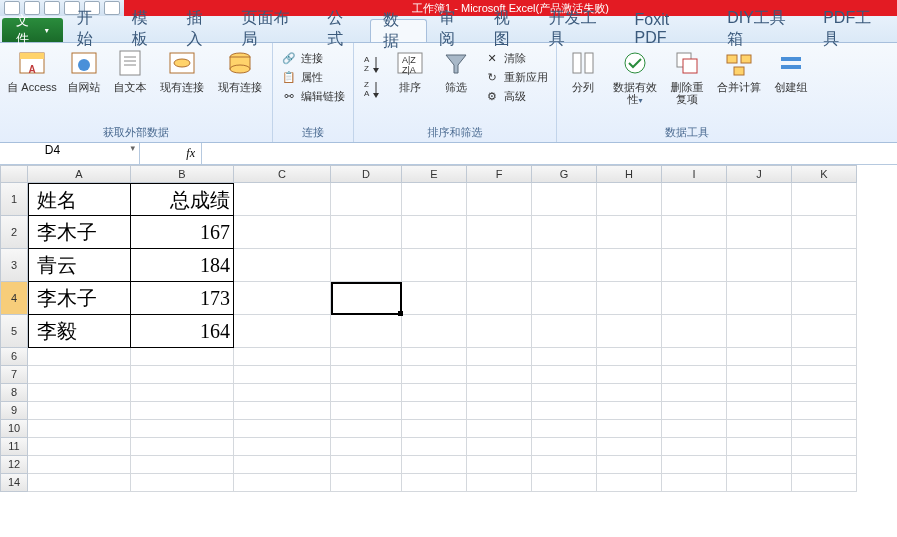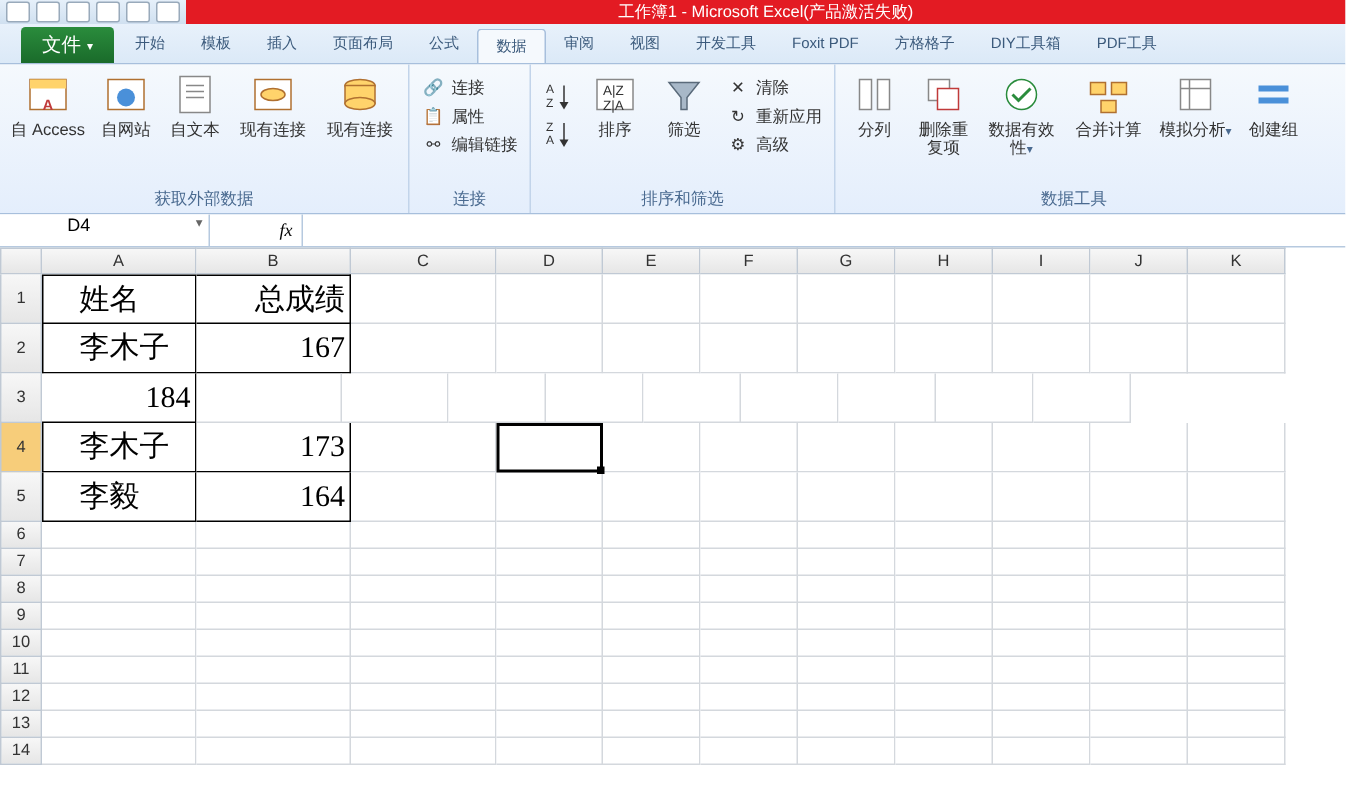--- a/index.html
+++ b/index.html
@@ -6,22 +6,22 @@
 body { background: #fff; font-size: 12px; overflow: hidden; width: 897px; height: 537px; }
 
 
 .qat { height: 16px; background: linear-gradient(#e6f0fa, #d0e0f0); display: flex; }
 .qat-left { display: flex; align-items: center; gap: 4px; padding: 0 4px; }
 .qat-btn { width: 16px; height: 14px; background: #fff; border: 1px solid #9ab; border-radius: 2px; }
 .titlebar-red { flex: 1; background: #e31b23; height: 16px; color: #fff; font-size: 11px; line-height: 16px; text-align: center; }
 
 
 .tabs { height: 27px; background: linear-gradient(#e8f1fb, #dbe9f7); border-bottom: 1px solid #a7bfdc; display: flex; align-items: stretch; }
-.file-tab { background: linear-gradient(#2a8c3c, #1a6b2a); color: #fff; padding: 0 14px; display: flex; align-items: center; font-size: 13px; border-radius: 3px 3px 0 0; margin: 2px 2px 0 14px; }
-.tab { padding: 0 12px; display: flex; align-items: center; color: #3b5a7c; font-size: 10px; cursor: pointer; }
+.file-tab { background: linear-gradient(#2a8c3c, #1a6b2a); color: #fff; padding: 0 14px; display: flex; align-items: center; font-size: 13px; border-radius: 3px 3px 0 0; margin: 2px 2px 0 2px; }
+.tab { padding: 0 12px; display: flex; align-items: center; color: #3b5a7c; font-size: 16px; cursor: pointer; }
 .tab.active { background: #f5f9fd; border: 1px solid #a7bfdc; border-bottom: none; border-radius: 3px 3px 0 0; margin-top: 3px; }
 
 
 .ribbon { height: 100px; background: linear-gradient(#f5f9fd, #e4eefc); border-bottom: 1px solid #a7bfdc; display: flex; }
 .group { border-right: 1px solid #c2d4ea; display: flex; flex-direction: column; padding: 2px 4px 0; }
 .group-body { flex: 1; display: flex; align-items: flex-start; gap: 2px; }
 .group-title { text-align: center; font-size: 11px; color: #4a6a90; padding: 2px 0; white-space: nowrap; }
 .big-btn { display: flex; flex-direction: column; align-items: center; width: 44px; padding: 2px; cursor: pointer; }
 .big-btn .ic { width: 32px; height: 32px; display: flex; align-items: center; justify-content: center; margin-bottom: 2px; }
 .big-btn .lbl { font-size: 11px; text-align: center; line-height: 12px; color: #333; }
@@ -47,21 +47,21 @@
 .row { display: flex; height: 18px; }
 .rh { width: 28px; background: linear-gradient(#f7f7f7,#e6e6e6); border: 1px solid #c0c9d4; border-top: none; text-align: center; font-size: 11px; color: #333; line-height: 17px; }
 .rh.sel { background: #f7cd7a; }
 .cell { border-right: 1px solid #d4d8dd; border-bottom: 1px solid #d4d8dd; background: #fff; font-size: 12px; padding: 0 3px; line-height: 17px; overflow: hidden; }
 
 .data-row .rh { line-height: 32px; }
 .data-row { height: 33px; }
 .data-row .cell { line-height: 32px; }
 .c-a, .c-b { font-family: SimSun, serif; font-size: 20px; border-right: 1.5px solid #000; border-bottom: 1.5px solid #000; background: #fff; }
 .c-a.first, .c-b.first { border-top: 1.5px solid #000; }
-.c-a { border-left: 1.5px solid #000; padding-left: 24px; }
+.c-a { border-left: 1.5px solid #000; padding-left: 8px; }
 .c-b { text-align: right; }
 
 .sel-overlay { position: absolute; border: 2px solid #000; pointer-events: none; }
 .sel-overlay::after { content: ""; position: absolute; right: -3px; bottom: -3px; width: 5px; height: 5px; background: #000; }
 
 .colw-a { width: 103px; }
 .colw-b { width: 103px; }
 .colw-c { width: 97px; }
 .colw-d { width: 71px; }
 .colw { width: 65px; }
@@ -91,21 +91,20 @@
   <div class="tab">开始</div>
   <div class="tab">模板</div>
   <div class="tab">插入</div>
   <div class="tab">页面布局</div>
   <div class="tab">公式</div>
   <div class="tab active">数据</div>
   <div class="tab">审阅</div>
   <div class="tab">视图</div>
   <div class="tab">开发工具</div>
   <div class="tab">Foxit PDF</div>
-  <div class="tab">方格格子</div>
   <div class="tab">DIY工具箱</div>
   <div class="tab">PDF工具</div>
 </div>
 
 <div class="ribbon">
 
   <div class="group">
     <div class="group-body">
       <div class="big-btn wide">
         <span class="ic">
@@ -244,57 +243,47 @@
     <div class="group-body">
       <div class="big-btn">
         <span class="ic">
             <svg width="32" height="32">
               <rect x="6" y="6" width="8" height="20" fill="#fff" stroke="#888"></rect>
               <rect x="18" y="6" width="8" height="20" fill="#fff" stroke="#888"></rect>
             </svg>
           </span>
         <span class="lbl">分列</span>
       </div>
+      <div class="big-btn wide">
+        <span class="ic">
+            <svg width="32" height="32">
+              <circle cx="16" cy="16" r="10" fill="#fff" stroke="#2a8c3c"></circle>
+              <polyline points="10,16 14,20 22,12" fill="none" stroke="#2a8c3c" stroke-width="2"></polyline>
+            </svg>
+          </span>
+        <span class="lbl dd">数据有效性</span>
+      </div>
       <div class="big-btn">
         <span class="ic">
             <svg width="32" height="32">
               <rect x="6" y="6" width="14" height="14" fill="#fff" stroke="#888"></rect>
               <rect x="12" y="12" width="14" height="14" fill="#fff" stroke="#c03a3a"></rect>
             </svg>
           </span>
         <span class="lbl">删除重复项</span>
-      </div>
-      <div class="big-btn wide">
-        <span class="ic">
-            <svg width="32" height="32">
-              <circle cx="16" cy="16" r="10" fill="#fff" stroke="#2a8c3c"></circle>
-              <polyline points="10,16 14,20 22,12" fill="none" stroke="#2a8c3c" stroke-width="2"></polyline>
-            </svg>
-          </span>
-        <span class="lbl dd">数据有效性</span>
       </div>
       <div class="big-btn wide">
         <span class="ic">
             <svg width="32" height="32">
               <rect x="4" y="8" width="10" height="8" fill="#ffd36b" stroke="#b07030"></rect>
               <rect x="18" y="8" width="10" height="8" fill="#ffd36b" stroke="#b07030"></rect>
               <rect x="11" y="20" width="10" height="8" fill="#ffd36b" stroke="#b07030"></rect>
             </svg>
           </span>
         <span class="lbl">合并计算</span>
-      </div>
-      <div class="big-btn wide">
-        <span class="ic">
-            <svg width="32" height="32">
-              <rect x="6" y="6" width="20" height="20" fill="#fff" stroke="#888"></rect>
-              <line x1="6" y1="12" x2="26" y2="12" stroke="#888"></line>
-              <line x1="12" y1="6" x2="12" y2="26" stroke="#888"></line>
-            </svg>
-          </span>
-        <span class="lbl dd">模拟分析</span>
       </div>
       <div class="big-btn">
         <span class="ic">
             <svg width="32" height="32">
               <rect x="6" y="10" width="20" height="4" fill="#4a90d9"></rect>
               <rect x="6" y="18" width="20" height="4" fill="#4a90d9"></rect>
             </svg>
           </span>
         <span class="lbl">创建组</span>
       </div>
@@ -353,20 +342,21 @@
         <div class="cell colw"></div>
         <div class="cell colw"></div>
         <div class="cell colw"></div>
         <div class="cell colw"></div>
         <div class="cell colw"></div>
         <div class="cell colw"></div>
         <div class="cell colw"></div>
       </div>
       <div class="row data-row">
         <div class="rh">3</div>
+        <div class="cell colw-a c-a">青云</div>
         <div class="cell colw-b c-b">184</div>
         <div class="cell colw-c"></div>
         <div class="cell colw-d"></div>
         <div class="cell colw"></div>
         <div class="cell colw"></div>
         <div class="cell colw"></div>
         <div class="cell colw"></div>
         <div class="cell colw"></div>
         <div class="cell colw"></div>
         <div class="cell colw"></div>
@@ -491,34 +481,20 @@
         <div class="cell colw-d"></div>
         <div class="cell colw"></div>
         <div class="cell colw"></div>
         <div class="cell colw"></div>
         <div class="cell colw"></div>
         <div class="cell colw"></div>
         <div class="cell colw"></div>
         <div class="cell colw"></div>
       </div>
       <div class="row">
-        <div class="rh">13</div>
-        <div class="cell colw-a"></div>
-        <div class="cell colw-b"></div>
-        <div class="cell colw-c"></div>
-        <div class="cell colw-d"></div>
-        <div class="cell colw"></div>
-        <div class="cell colw"></div>
-        <div class="cell colw"></div>
-        <div class="cell colw"></div>
-        <div class="cell colw"></div>
-        <div class="cell colw"></div>
-        <div class="cell colw"></div>
-      </div>
-      <div class="row">
         <div class="rh">14</div>
         <div class="cell colw-a"></div>
         <div class="cell colw-b"></div>
         <div class="cell colw-c"></div>
         <div class="cell colw-d"></div>
         <div class="cell colw"></div>
         <div class="cell colw"></div>
         <div class="cell colw"></div>
         <div class="cell colw"></div>
         <div class="cell colw"></div>

